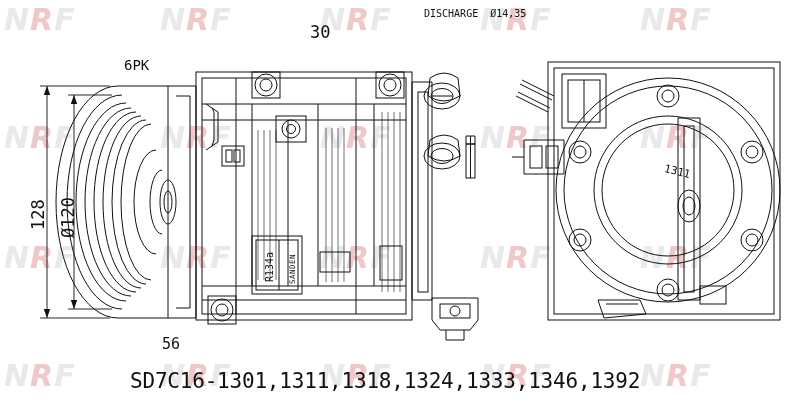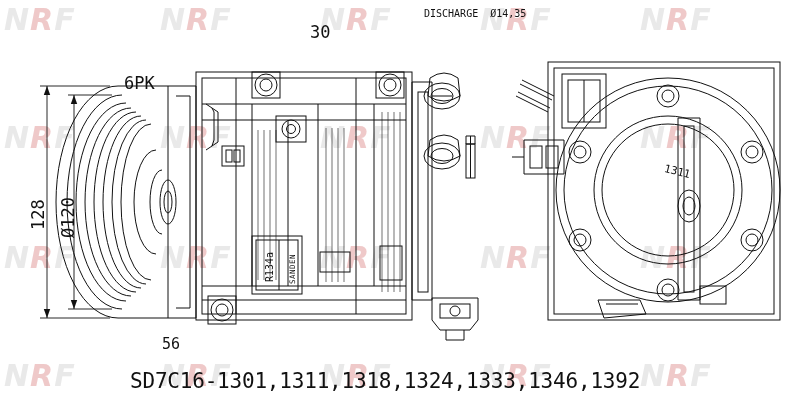--- a/index.html
+++ b/index.html
@@ -207,21 +207,21 @@
 
       <path d="M598 300 L640 300 L646 314 L604 318 Z"></path>
       <line x1="606" y1="304" x2="638" y2="304"></line>
 
       <rect x="700" y="286" width="26" height="18"></rect>
     </g>
   </svg>
 
   <div class="hdr" style="left:424px;top:8px;font-size:10px;">DISCHARGE  Ø14,35</div>
 
-  <div class="lbl" style="left:124px;top:57px;font-size:17px;margin-top:16px;">6PK</div>
+  <div class="lbl" style="left:124px;top:57px;font-size:14px;">6PK</div>
 
   <div class="lbl" style="left:310px;top:22px;font-size:17px;">30</div>
 
   <div class="lbl vert" style="left:28px;top:230px;font-size:17px;">128</div>
 
   <div class="lbl vert" style="left:58px;top:238px;font-size:17px;">Ø120</div>
 
   <div class="lbl" style="left:162px;top:335px;font-size:15px;">56</div>
 
   <div class="lbl" style="left:664px;top:165px;font-size:11px;transform:rotate(14deg);">1311</div>

